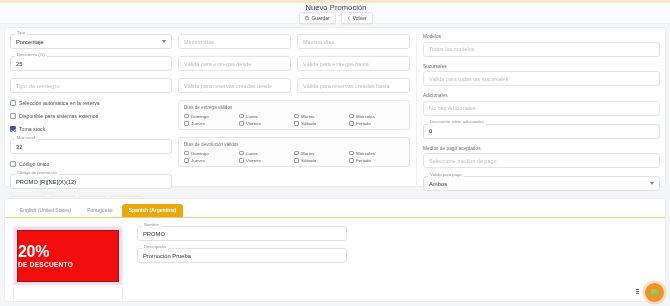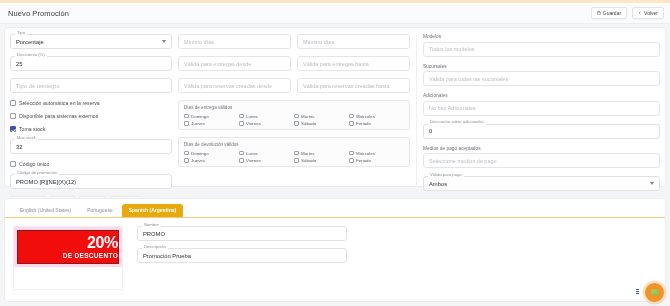--- a/index.html
+++ b/index.html
@@ -13,20 +13,21 @@
 
   
   .top-strip { height: 3px; background: #fbe7c6; width: 100%; }
 
   
   .header {
     height: 21px; background: #fafbfc;
     display: flex; align-items: center; justify-content: space-between;
     padding: 0 6px 0 8px;
     border-bottom: 1px solid #eceef0;
+    flex-direction: column;
   }
   .page-title { font-size: 7.5px; color: #3c4043; letter-spacing: .1px; }
   .hdr-btns { display: flex; gap: 5px; }
   .hdr-btn {
     display: flex; align-items: center; gap: 2px;
     font-size: 5px; color: #444;
     background: #fff; border: 1px solid #e2e4e7; border-radius: 2px;
     padding: 2.5px 5px; line-height: 1; cursor: pointer;
     box-shadow: 0 1px 1px rgba(0,0,0,.04);
   }
@@ -124,22 +125,22 @@
 
   .panel2 { display: flex; padding: 8px 8px 0 8px; gap: 14px; }
   .promo-wrap { width: 110px; }
   .promo-outer {
     background: #fff; border: 1px solid #f0f0f2;
     padding: 0; width: 110px;
   }
   .promo-pinkframe { background: #fdd9ea; padding: 3px; }
   .promo-banner {
     background: #f20d0d; border: 1.5px solid #8c1a1a;
-    height: 34px; display: flex; flex-direction: column;
-    align-items: flex-end; justify-content: center; color: #fff;
+    height: 52px; display: flex; flex-direction: column;
+    align-items: flex-start; justify-content: center; color: #fff;
   }
   .promo-pct { font-size: 16px; font-weight: bold; line-height: 1; letter-spacing: -.3px; }
   .promo-sub { font-size: 6.5px; font-weight: bold; letter-spacing: .3px; margin-top: 1px; }
   .promo-blank { background: #fff; height: 22px; }
 
   .fields2 { width: 210px; }
   .ta-box { height: 26px; align-items: flex-start; padding-top: 3px; }
 
   
   .chat {

